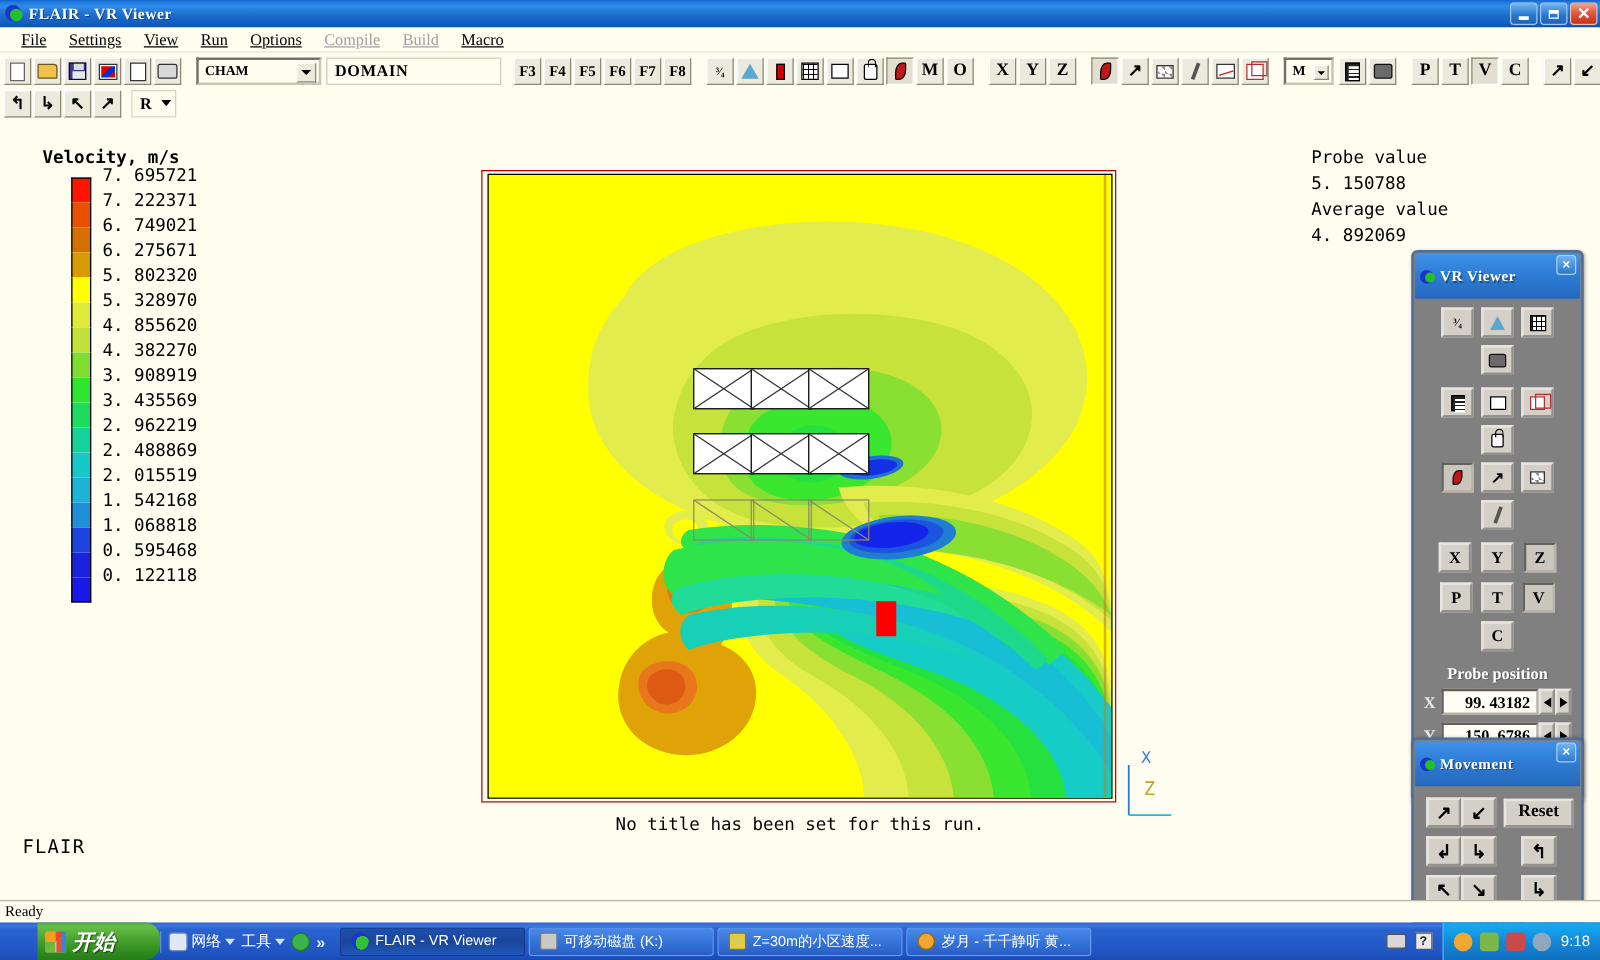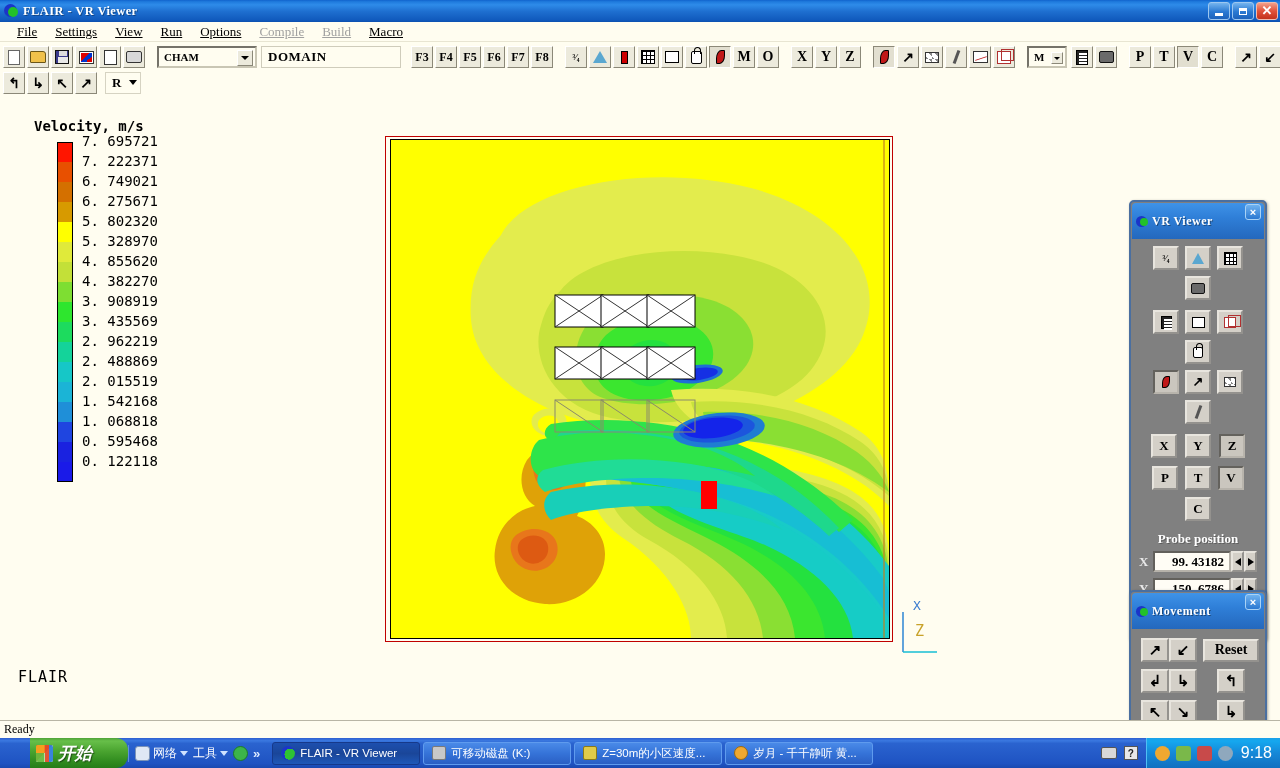--- a/index.html
+++ b/index.html
@@ -237,21 +237,21 @@
   .task { height:23px; min-width:148px; max-width:168px; display:flex; align-items:center; gap:5px;
           padding:0 8px; border-radius:3px; color:#fff; font-size:11.5px;
           font-family:"Liberation Sans", sans-serif; white-space:nowrap; overflow:hidden;
           background: linear-gradient(to bottom,#4a8ae8,#3573d8 50%,#2a5fc4); border:1px solid #5f9bee; }
   .task.active { background: linear-gradient(to bottom,#1d4fae,#1a4699 50%,#1f58b8); border-color:#16398a; }
   .task .ti { width:14px;height:14px;flex:none; border-radius:2px; }
   .tray { display:flex; align-items:center; gap:6px; padding:0 8px; flex:none;
           background: linear-gradient(to bottom,#1ba0e8 0%,#15a8ef 10%,#1588d8 50%,#1170c0 100%);
           height:30px; border-left:1px solid #4fc0f5; }
   .tray .ti { width:15px;height:15px; border-radius:2px; flex:none; }
-  .tray .clock { color:#fff; font-size:16px; font-family:"Liberation Sans", sans-serif; margin-left:2px; }
+  .tray .clock { color:#fff; font-size:12px; font-family:"Liberation Sans", sans-serif; margin-left:2px; }
   .pre-tray { display:flex; align-items:center; gap:7px; padding-right:8px; flex:none; }
 </style>
 </head>
 <body>
 
 <div id="app">
 
   <div class="titlebar">
     <span class="tb-icon">
       <span class="c1"></span>
@@ -521,20 +521,26 @@
           </div>
           <div class="legend-row">
             <span class="legend-sw" style="background: rgb(26, 26, 232);"></span>
             <span class="legend-lbl">0. 122118</span>
           </div>
         </div>
     </div>
 
     <div class="flair-label">FLAIR</div>
 
+    <div class="readout">
+      <div>Probe value</div>
+      <div>5. 150788</div>
+      <div>Average value</div>
+      <div>4. 892069</div>
+    </div>
 
     <div class="plotwrap">
       <div class="plot-outer"></div>
       <div class="plot-inner">
         <svg class="plot-svg" width="498" height="498" viewBox="0 0 498 498">
           <defs>
             <clipPath id="clipbox">
                 <rect x="0" y="0" width="498" height="498"></rect>
               </clipPath>
           </defs>
@@ -645,20 +651,21 @@
         </svg>
       </div>
 
       <svg class="axis-ind" viewBox="0 0 46 60">
         <line x1="6" y1="56" x2="6" y2="16" stroke="#1f7dd2" stroke-width="1.4"></line>
         <line x1="6" y1="56" x2="40" y2="56" stroke="#17bed4" stroke-width="1.4"></line>
         <text x="16" y="14" font-family="DejaVu Sans Mono, monospace" font-size="13" fill="#3e7ed0">X</text>
         <text x="18" y="40" font-family="DejaVu Sans Mono, monospace" font-size="15" fill="#c8a22a">Z</text>
       </svg>
 
+      <div class="plot-title">No title has been set for this run.</div>
     </div>
 
     <div class="fwin" style="left:1129px; top:104px; width:138px;">
       <div class="fwin-title">
         <span class="tb-icon" style="width:13px;height:13px;margin-right:3px">
           <span class="c1" style="width:11px;height:11px;left:0;top:1px"></span>
           <span class="c2" style="width:8px;height:8px;left:4px;top:3px"></span>
         </span>
         <span class="t">VR Viewer</span>
         <div class="fwin-x">

